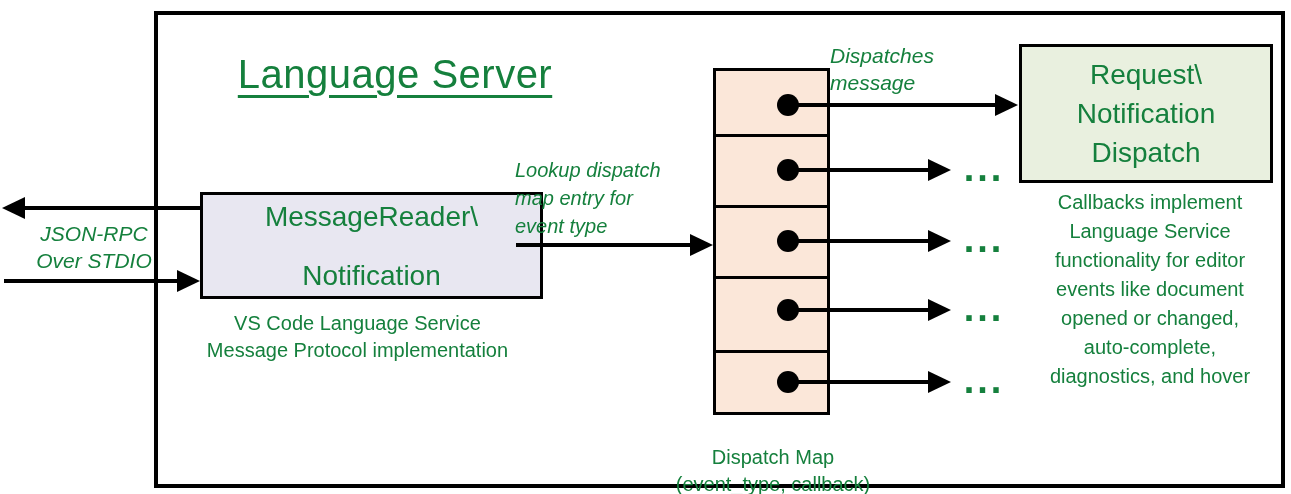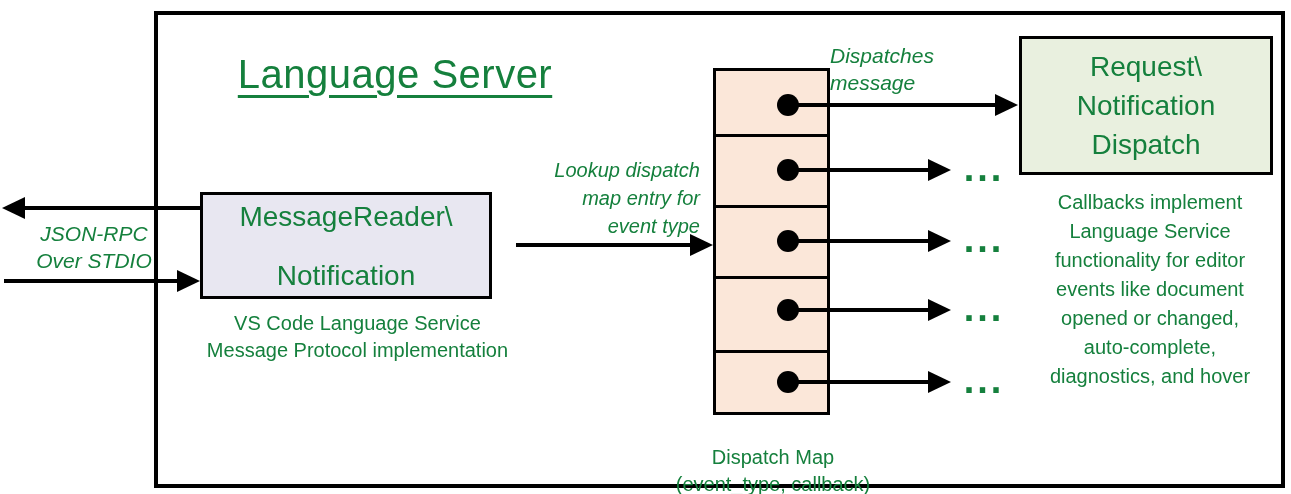--- a/index.html
+++ b/index.html
@@ -29,54 +29,54 @@
   .ah { position:absolute; width:0; height:0; }
   .ah-left  { border-top:11px solid transparent; border-bottom:11px solid transparent; border-right:23px solid #000; }
   .ah-right { border-top:11px solid transparent; border-bottom:11px solid transparent; border-left:23px solid #000; }
 
   .io-label {
     position:absolute; left:15px; top:220px; width:158px;
     font-style:italic; font-size:21px; line-height:27px; text-align:center;
   }
 
   .message-box {
-    position:absolute; left:200px; top:192px; width:292px; height:107px;
+    position:absolute; left:200px; top:192px; width:343px; height:107px;
     background:#e8e7f1; border:3px solid #000;
     display:flex; flex-direction:column; justify-content:center; align-items:center;
     font-size:28px; line-height:39px; text-align:center;gap:20px;
   }
   .message-caption {
     position:absolute; left:160px; top:310px; width:395px;
     font-size:20px; line-height:27px; text-align:center;
   }
 
   .lookup-label {
     position:absolute; left:515px; top:156px; width:185px;
-    font-style:italic; font-size:20px; line-height:28px; text-align:right;
+    font-style:italic; font-size:20px; line-height:28px; text-align:left;
   }
 
   .dispatch-map {
     position:absolute; left:713px; top:68px; width:117px; height:347px;
     background:#fbe7d9; border:3px solid #000;
   }
   .divider { position:absolute; left:713px; width:117px; height:3px; background:#000; }
   .dot { position:absolute; left:777px; width:22px; height:22px; border-radius:50%; background:#000; }
   .ellipsis {
     position:absolute; left:956px; width:56px;
     font-size:38px; font-weight:700; line-height:36px;
     letter-spacing:3px; text-align:center;
   }
 
   .dispatches-label {
     position:absolute; left:830px; top:42px; width:135px;
     font-style:italic; font-size:21px; line-height:27px; text-align:left;
   }
 
   .callback-box {
-    position:absolute; left:1019px; top:36px; width:254px; height:139px;
+    position:absolute; left:1019px; top:44px; width:254px; height:139px;
     background:#e9f0df; border:3px solid #000;
     display:flex; flex-direction:column; justify-content:center; align-items:center;
     font-size:28px; line-height:39px; text-align:center;
   }
   .callbacks-note {
     position:absolute; left:1022px; top:188px; width:256px;
     font-size:20px; line-height:29px; text-align:center;
   }
 
   .dispatch-caption {

